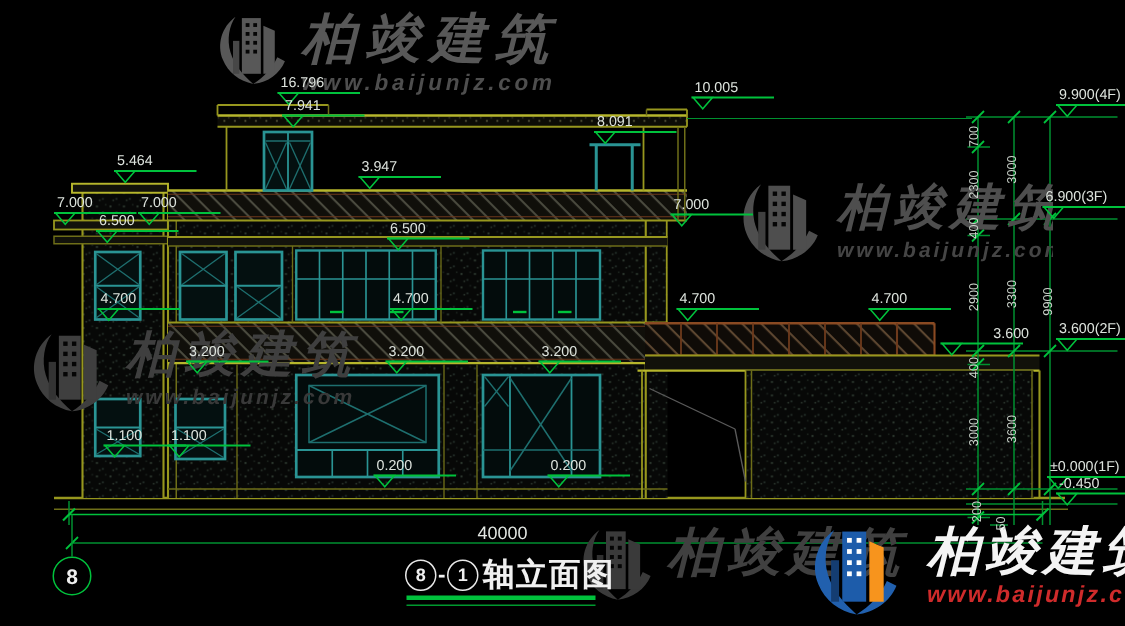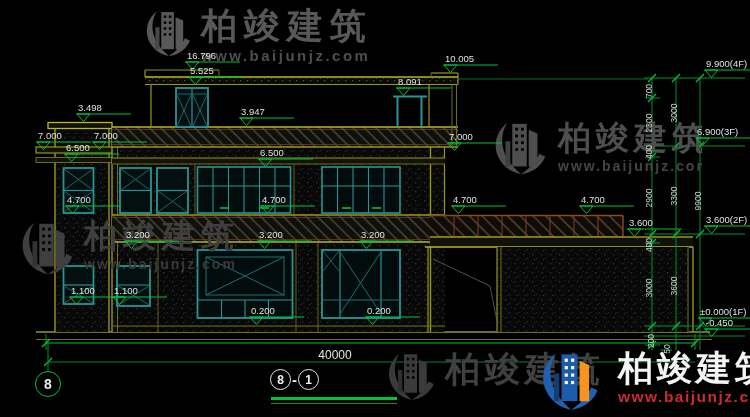--- a/index.html
+++ b/index.html
@@ -25,21 +25,21 @@
   .tdash{font-size:15px;font-weight:bold;margin:0 1px;color:#f0f0f0;}
   #title-name{font-size:21px;font-weight:bold;letter-spacing:1px;margin-left:3px;
               font-family:"Liberation Sans",sans-serif,sans-serif;}
   .uline1{position:absolute;left:271px;top:397px;width:126px;height:2.8px;background:#00c23c;}
   .uline2{position:absolute;left:271px;top:402.5px;width:126px;height:1.2px;background:#00992f;}
   
   #axis-bubble{position:absolute;left:35px;top:371px;width:24px;height:24px;border:1.6px solid #00c23c;
                border-radius:50%;display:flex;align-items:center;justify-content:center;
                color:#eee;font-size:14px;font-weight:bold;}
   
-  .wm{position:absolute;display:flex;align-items:flex-start;pointer-events:none;}
+  .wm{position:absolute;display:flex;align-items:flex-start;pointer-events:none;font-style:italic;}
   .wmlogo{flex:0 0 auto;}
   .wmtxt{display:flex;flex-direction:column;margin-left:6px;}
   .wmbrand{font-weight:bold;white-space:nowrap;font-family:"Liberation Sans",sans-serif,sans-serif;}
   .wmurl{font-weight:bold;white-space:nowrap;letter-spacing:2px;}
   #wm-top{left:141px;top:5px;--l1:#585858;--l2:#585858;--l3:#474747;--sw:#585858;--wd:#050505;}
   #wm-top .wmbrand{font-size:36px;letter-spacing:7px;color:#585858;line-height:42px;}
   #wm-top .wmurl{font-size:15px;color:#4e4e4e;letter-spacing:2.5px;}
   #wm-left{left:16px;top:216px;--l1:#3f3f3f;--l2:#3f3f3f;--l3:#333;--sw:#3f3f3f;--wd:#050505;}
   #wm-left .wmbrand{font-size:33px;letter-spacing:6px;color:#3f3f3f;line-height:40px;}
   #wm-left .wmurl{font-size:14px;color:#393939;}
@@ -365,54 +365,55 @@
   </div>
 
   <div id="dim-overall">40000</div>
 
   <div id="axis-bubble">8</div>
 
   <div id="title">
     <span class="tcirc">8</span>
     <span class="tdash">-</span>
     <span class="tcirc">1</span>
+    <span id="title-name">轴立面图</span>
   </div>
   <div class="uline1"></div>
   <div class="uline2"></div>
 
 <div class="emk" style="left: 184px; top: 51px;">
       <div class="etxt">16.796</div>
       <svg width="58" height="10">
         <path d="M1,1 H56" stroke="#00c23c" stroke-width="1.2" fill="none"></path>
         <path d="M2,1 L15,1 L8.5,8.5 Z" stroke="#00c23c" stroke-width="1" fill="none"></path>
       </svg>
     </div>
     <div class="emk" style="left: 187px; top: 66px;">
-      <div class="etxt">5.525</div>
-      <svg width="58" height="10">
-        <path d="M1,1 H56" stroke="#00c23c" stroke-width="1.2" fill="none"></path>
-        <path d="M2,1 L15,1 L8.5,8.5 Z" stroke="#00c23c" stroke-width="1" fill="none"></path>
-      </svg>
-    </div>
-    <div class="emk" style="left: 442px; top: 54px;">
+      <div class="etxt">7.941</div>
+      <svg width="58" height="10">
+        <path d="M1,1 H56" stroke="#00c23c" stroke-width="1.2" fill="none"></path>
+        <path d="M2,1 L15,1 L8.5,8.5 Z" stroke="#00c23c" stroke-width="1" fill="none"></path>
+      </svg>
+    </div>
+    <div class="emk" style="left: 460px; top: 54px;">
       <div class="etxt">10.005</div>
       <svg width="58" height="10">
         <path d="M1,1 H56" stroke="#00c23c" stroke-width="1.2" fill="none"></path>
         <path d="M2,1 L15,1 L8.5,8.5 Z" stroke="#00c23c" stroke-width="1" fill="none"></path>
       </svg>
     </div>
     <div class="emk" style="left: 395px; top: 77px;">
       <div class="etxt">8.091</div>
       <svg width="58" height="10">
         <path d="M1,1 H56" stroke="#00c23c" stroke-width="1.2" fill="none"></path>
         <path d="M2,1 L15,1 L8.5,8.5 Z" stroke="#00c23c" stroke-width="1" fill="none"></path>
       </svg>
     </div>
     <div class="emk" style="left: 75px; top: 103px;">
-      <div class="etxt">3.498</div>
+      <div class="etxt">5.464</div>
       <svg width="58" height="10">
         <path d="M1,1 H56" stroke="#00c23c" stroke-width="1.2" fill="none"></path>
         <path d="M2,1 L15,1 L8.5,8.5 Z" stroke="#00c23c" stroke-width="1" fill="none"></path>
       </svg>
     </div>
     <div class="emk" style="left: 238px; top: 107px;">
       <div class="etxt">3.947</div>
       <svg width="58" height="10">
         <path d="M1,1 H56" stroke="#00c23c" stroke-width="1.2" fill="none"></path>
         <path d="M2,1 L15,1 L8.5,8.5 Z" stroke="#00c23c" stroke-width="1" fill="none"></path>
@@ -495,21 +496,21 @@
         <path d="M2,1 L15,1 L8.5,8.5 Z" stroke="#00c23c" stroke-width="1" fill="none"></path>
       </svg>
     </div>
     <div class="emk" style="left: 358px; top: 230px;">
       <div class="etxt">3.200</div>
       <svg width="58" height="10">
         <path d="M1,1 H56" stroke="#00c23c" stroke-width="1.2" fill="none"></path>
         <path d="M2,1 L15,1 L8.5,8.5 Z" stroke="#00c23c" stroke-width="1" fill="none"></path>
       </svg>
     </div>
-    <div class="emk" style="left: 626px; top: 218px;">
+    <div class="emk" style="left: 626px; top: 218px; text-align: right;">
       <div class="etxt">3.600</div>
       <svg width="58" height="10">
         <path d="M1,1 H56" stroke="#00c23c" stroke-width="1.2" fill="none"></path>
         <path d="M2,1 L15,1 L8.5,8.5 Z" stroke="#00c23c" stroke-width="1" fill="none"></path>
       </svg>
     </div>
     <div class="emk" style="left: 68px; top: 286px;">
       <div class="etxt">1.100</div>
       <svg width="58" height="10">
         <path d="M1,1 H56" stroke="#00c23c" stroke-width="1.2" fill="none"></path>

